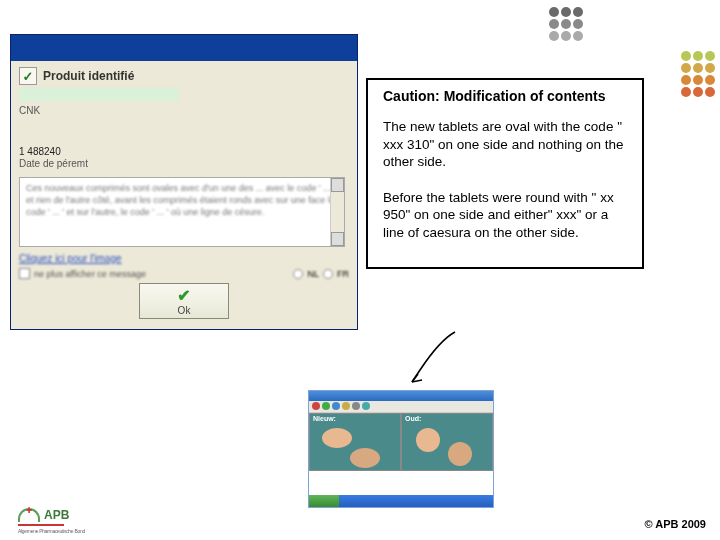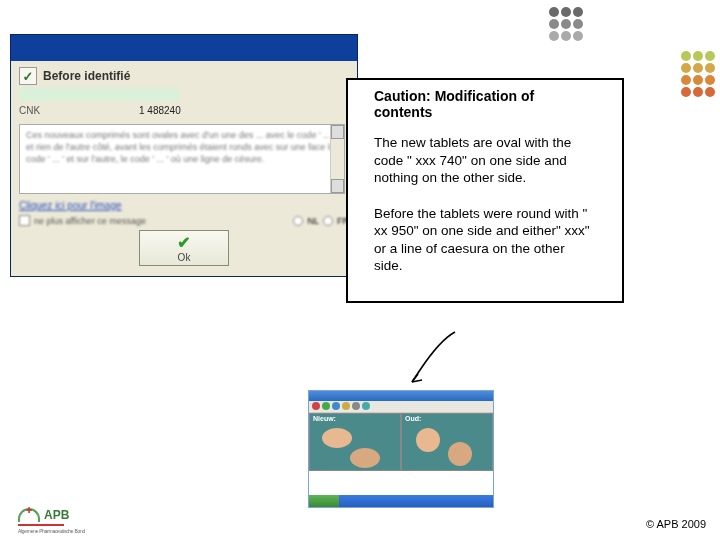--- a/index.html
+++ b/index.html
@@ -14,40 +14,40 @@
   .dialog { position: absolute; top: 34px; left: 10px; width: 348px; background: #ece9d8; border: 1px solid #0a246a; font-size: 10px; }
   .titlebar { height: 18px; background: linear-gradient(#3b6ea5, #1e4e8a); display: flex; align-items: center; justify-content: space-between; padding: 0 2px; }
   .titlebar-text { color: #fff; font-size: 10px; padding-left: 4px; }
   .close-x { width: 16px; height: 14px; background: #e77; border: 1px solid #fff; color: #fff; display: flex; align-items: center; justify-content: center; font-size: 10px; cursor: pointer; border-radius: 2px; }
   .blue-strip { height: 26px; background: #0d3f9b; }
   .body-area { padding: 6px 8px 4px 8px; background: #ece9d8; }
   .product-row { display: flex; align-items: center; gap: 6px; margin-bottom: 3px; }
   .check-box { width: 18px; height: 18px; border: 1px solid #999; background: #f8f8f0; display: flex; align-items: center; justify-content: center; color: #2a7a2a; font-weight: bold; font-size: 13px; }
   .product-label { font-weight: bold; font-size: 12px; color: #333; }
   .blur-row { height: 13px; background: #d9f0d9; margin: 2px 0 4px 0; width: 160px; filter: blur(1px); }
-  .info-row { display: flex; gap: 30px; font-size: 10px; color: #333; margin-bottom: 1px; }
+  .info-row { display: flex; gap: 30px; font-size: 10px; color: #333; margin-bottom: 1px; flex-direction: column; }
   .info-label { width: 90px; color: #555; }
   .info-val { color: #222; }
   .text-box { margin-top: 8px; border: 1px solid #aaa; background: #fff; height: 70px; width: calc(100% - 4px); position: relative; }
   .scrollbar { position: absolute; right: 0; top: 0; bottom: 0; width: 14px; background: #ece9d8; border-left: 1px solid #ccc; }
   .scroll-btn { height: 14px; background: #ddd; border: 1px solid #999; }
   .scroll-track { position: absolute; top: 14px; bottom: 14px; left: 0; right: 0; }
   .scroll-btn.bottom { position: absolute; bottom: 0; left: 0; right: 0; }
   .blur-text { color: #777; filter: blur(1.3px); font-size: 9px; line-height: 12px; padding: 4px 6px; }
   .link-blur { color: #2a4fbf; text-decoration: underline; filter: blur(1px); font-size: 10px; margin: 6px 0 4px 0; cursor: pointer; }
   .bottom-row { display: flex; align-items: center; justify-content: space-between; margin-top: 4px; }
   .checkbox-row { display: flex; align-items: center; gap: 4px; filter: blur(1px); }
   .chk { width: 11px; height: 11px; border: 1px solid #888; background: #fff; }
   .radio-row { display: flex; gap: 4px; filter: blur(1px); font-size: 9px; }
   .radio { width: 10px; height: 10px; border: 1px solid #888; border-radius: 50%; background: #fff; display: inline-block; }
   .ok-btn { width: 90px; height: 36px; margin: 4px auto 6px auto; background: linear-gradient(#f8f8f0, #e8e8d8); border: 1px solid #8a8a7a; display: flex; flex-direction: column; align-items: center; justify-content: center; cursor: pointer; }
   .ok-check { color: #2a9a2a; font-size: 16px; font-weight: bold; }
   .ok-text { font-size: 10px; color: #444; }
   
-  .info-panel { position: absolute; top: 78px; left: 346px; width: 278px; border: 2px solid #000; background: #fff; padding: 8px 26px; }
+  .info-panel { position: absolute; top: 78px; left: 366px; width: 278px; border: 2px solid #000; background: #fff; padding: 8px 15px; }
   .info-title { font-weight: bold; font-size: 14px; margin-bottom: 14px; }
   .info-para { font-size: 13.5px; line-height: 1.3; margin-bottom: 18px; }
   .info-link { color: #1a4fd0; text-decoration: underline; font-size: 13.5px; cursor: pointer; }
   
   .arrow-svg { position: absolute; top: 330px; left: 400px; width: 70px; height: 60px; }
   
   .thumb-window { position: absolute; top: 390px; left: 308px; width: 186px; height: 118px; border: 1px solid #7aa5d6; background: #fff; }
   .thumb-tb { height: 10px; background: linear-gradient(#4f8edb, #2a6ac0); }
   .thumb-toolbar { height: 12px; background: #e8e8e0; border-bottom: 1px solid #ccc; display: flex; gap: 2px; padding: 1px 3px; }
   .tb-dot { width: 8px; height: 8px; border-radius: 50%; }
@@ -58,21 +58,21 @@
   .thumb-taskbar { position: absolute; bottom: 0; left: 0; right: 0; height: 12px; background: linear-gradient(#3a7be0, #2560c0); }
   .thumb-start { width: 30px; height: 100%; background: linear-gradient(#5fb556, #3a8a33); }
   
   .logo { position: absolute; bottom: 18px; left: 18px; display: flex; align-items: center; gap: 4px; }
   .logo-arc { width: 22px; height: 14px; border: 2px solid #5aa05a; border-bottom: none; border-radius: 14px 14px 0 0; position: relative; }
   .logo-cross { position: absolute; top: -4px; left: 50%; transform: translateX(-50%); color: #c33; font-size: 8px; }
   .logo-text { font-size: 12px; font-weight: bold; color: #3a7a3a; }
   .logo-bar { position: absolute; bottom: 14px; left: 18px; width: 46px; height: 2px; background: #c33; }
   .logo-sub { position: absolute; bottom: 6px; left: 18px; font-size: 5px; color: #666; letter-spacing: -0.3px; }
   
-  .copyright { position: absolute; bottom: 10px; right: 14px; font-size: 11px; font-weight: normal; }
+  .copyright { position: absolute; bottom: 10px; right: 14px; font-size: 11px; font-weight: bold; }
 </style>
 </head>
 <body>
 
 <div class="dots dots-left">
   <div class="row"><span class="dot" style="background:#6a6a6a"></span><span class="dot" style="background:#6a6a6a"></span><span class="dot" style="background:#6a6a6a"></span></div>
   <div class="row"><span class="dot" style="background:#8a8a8a"></span><span class="dot" style="background:#8a8a8a"></span><span class="dot" style="background:#8a8a8a"></span></div>
   <div class="row"><span class="dot" style="background:#aaa"></span><span class="dot" style="background:#aaa"></span><span class="dot" style="background:#aaa"></span></div>
 </div>
 <div class="dots dots-right">
@@ -80,26 +80,29 @@
   <div class="row"><span class="dot" style="background:#d4a848"></span><span class="dot" style="background:#d4a848"></span><span class="dot" style="background:#d4a848"></span></div>
   <div class="row"><span class="dot" style="background:#d88838"></span><span class="dot" style="background:#d88838"></span><span class="dot" style="background:#d88838"></span></div>
   <div class="row"><span class="dot" style="background:#d86838"></span><span class="dot" style="background:#d86838"></span><span class="dot" style="background:#d86838"></span></div>
 </div>
 
 <div class="dialog">
   <div class="blue-strip"></div>
   <div class="body-area">
     <div class="product-row">
       <div class="check-box">✓</div>
-      <span class="product-label">Before identifié</span>
+      <span class="product-label">Produit identifié</span>
     </div>
     <div class="blur-row"></div>
     <div class="info-row">
       <span class="info-label">CNK</span>
       <span class="info-val">1 488240</span>
+    </div>
+    <div class="info-row">
+      <span class="info-label">Date de péremt</span>
     </div>
     <div class="text-box">
       <div class="blur-text">Ces nouveaux comprimés sont ovales avec d'un une des ... avec le code ' ... ' et rien de l'autre côté, avant les comprimés étaient ronds avec sur une face le code ' ... ' et sur l'autre, le code ' ... ' où une ligne de césure.</div>
       <div class="scrollbar">
         <div class="scroll-btn"></div>
         <div class="scroll-track"></div>
         <div class="scroll-btn bottom"></div>
       </div>
     </div>
     <div class="link-blur">Cliquez ici pour l'image</div>
@@ -117,21 +120,21 @@
     </div>
     <div class="ok-btn">
       <span class="ok-check">✔</span>
       <span class="ok-text">Ok</span>
     </div>
   </div>
 </div>
 
 <div class="info-panel">
   <div class="info-title">Caution: Modification of contents</div>
-  <div class="info-para">The new tablets are oval with the code " xxx 740" on one side and nothing on the other side.</div>
+  <div class="info-para">The new tablets are oval with the code " xxx 310" on one side and nothing on the other side.</div>
   <div class="info-para">Before the tablets were round with " xx 950" on one side and  either" xxx" or a line of caesura on the other side.</div>
 </div>
 
 <svg class="arrow-svg" viewBox="0 0 70 60">
   <path d="M 55 2 Q 40 10 20 40 L 12 52" stroke="#000" stroke-width="1.6" fill="none"></path>
   <path d="M 12 52 L 18 44 M 12 52 L 22 50" stroke="#000" stroke-width="1.6" fill="none"></path>
 </svg>
 
 <div class="thumb-window">
   <div class="thumb-tb"></div>

